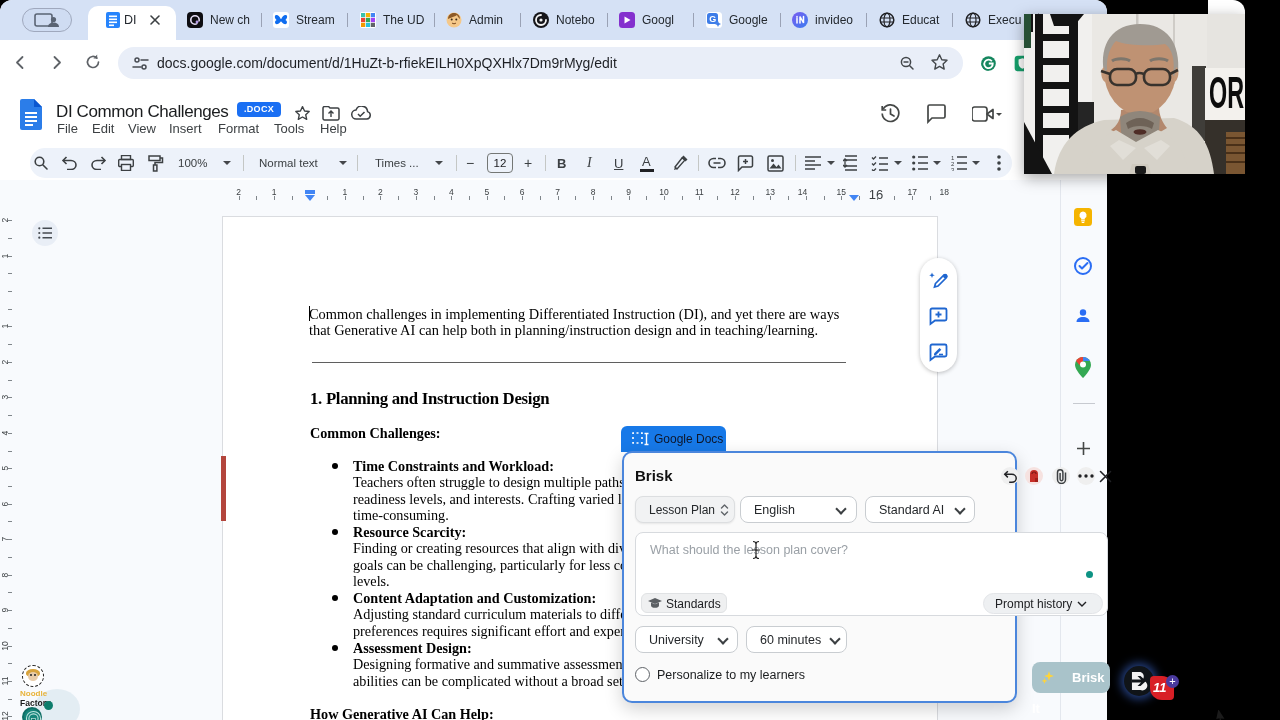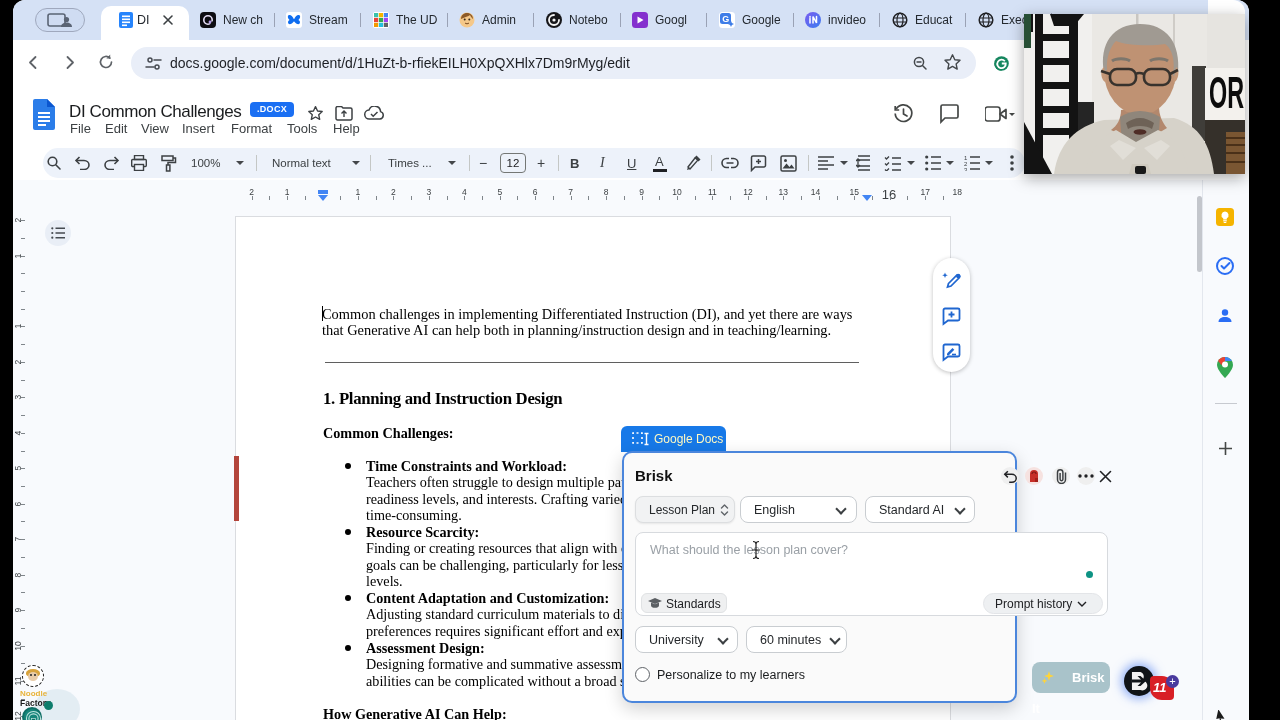--- a/index.html
+++ b/index.html
@@ -1,17 +1,17 @@
 <!DOCTYPE html>
 <html><head>
 <meta charset="utf-8">
 <style>
 *{margin:0;padding:0;box-sizing:border-box}
 html,body{width:1280px;height:720px;background:#000;font-family:"Liberation Sans",sans-serif;overflow:hidden}
-#win{position:absolute;left:13px;top:0;width:1236px;height:720px;background:#fff;border-radius:12px 12px 0 0;overflow:hidden}
+#win{position:absolute;left:0;top:0;width:1107px;height:720px;background:#fff;border-radius:12px 12px 0 0;overflow:hidden}
 
 #tabstrip{position:absolute;left:0;top:0;width:1245px;height:40px;background:#d5e1f5}
 #tsearch{position:absolute;left:22px;top:8px;width:50px;height:24px;border-radius:12px;background:#cfdcf2;border:1px solid #9fa8bd}
 .tabdiv{position:absolute;top:13px;width:1px;height:14px;background:#9aa2b5}
 #activetab{position:absolute;left:88px;top:6px;width:88px;height:34px;background:#fff;border-radius:10px 10px 0 0}
 .tlab{position:absolute;top:13px;font-size:12px;color:#24292f;white-space:nowrap;overflow:hidden}
 .tico{position:absolute;top:12px;width:16px;height:16px}
 
 #urlrow{position:absolute;left:0;top:40px;width:1245px;height:46px;background:#fff}
 #omni{position:absolute;left:118px;top:7px;width:845px;height:32px;background:#e9eef8;border-radius:16px}
@@ -34,21 +34,21 @@
 #page{position:absolute;left:222px;top:36px;width:716px;height:504px;background:#fff;border:1px solid #dadce0;border-bottom:none}
 #outlinebtn{position:absolute;left:32px;top:40px;width:26px;height:26px;border-radius:50%;background:#e9eef6}
 #floaters{position:absolute;left:920px;top:78px;width:37px;height:114px;background:#fff;border-radius:19px;box-shadow:0 1px 4px rgba(0,0,0,.25)}
 #redbar{position:absolute;left:221px;top:276px;width:5px;height:65px;background:#b3453c}
 
 .ser{font-family:"Liberation Serif",serif;color:#000;position:absolute;white-space:nowrap}
 
 #spanel{position:absolute;right:0px;top:180px;width:47px;height:540px;background:#f8fafd;border-left:1px solid #e3e7ee}
 #scrollbar{position:absolute;left:1184px;top:196px;width:5px;height:76px;background:#c3c6cc;border-radius:3px}
 
-#gdtab{position:absolute;left:621px;top:426px;width:105px;height:26px;background:#1779e8;border-radius:6px 6px 0 0;color:#fef9c3;font-size:12px}
+#gdtab{position:absolute;left:621px;top:426px;width:105px;height:26px;background:#1779e8;border-radius:6px 6px 0 0;color:#0f172a;font-size:12px}
 #popup{position:absolute;left:622px;top:451px;width:395px;height:252px;background:#fafafa;border:2px solid #4b86dc;border-radius:10px;box-shadow:0 6px 18px rgba(0,0,0,.18)}
 .pbox{position:absolute;height:27px;border-radius:8px;font-size:12.5px;color:#25282b}
 .pboxw{background:#fff;border:1px solid #c9cdd1}
 .pboxg{background:#f1f2f3;border:1px solid #dcdee0;box-shadow:0 1px 2px rgba(0,0,0,.08)}
 .pchev{position:absolute;width:8px;height:8px;border-right:2px solid #3c4043;border-bottom:2px solid #3c4043;transform:rotate(45deg)}
 #ptext{position:absolute;left:11px;top:79px;width:473px;height:84px;background:#fff;border:1px solid #d7dade;border-radius:8px}
 #briskit{position:absolute;left:408px;top:209px;width:78px;height:31px;background:#a9c3ca;border-radius:8px;color:#fff;font-weight:bold;font-size:13px;line-height:31px}
 
 #webcam{position:absolute;left:1024px;top:14px;width:221px;height:160px;box-shadow:0 4px 14px rgba(0,0,0,.35)}
 </style>

